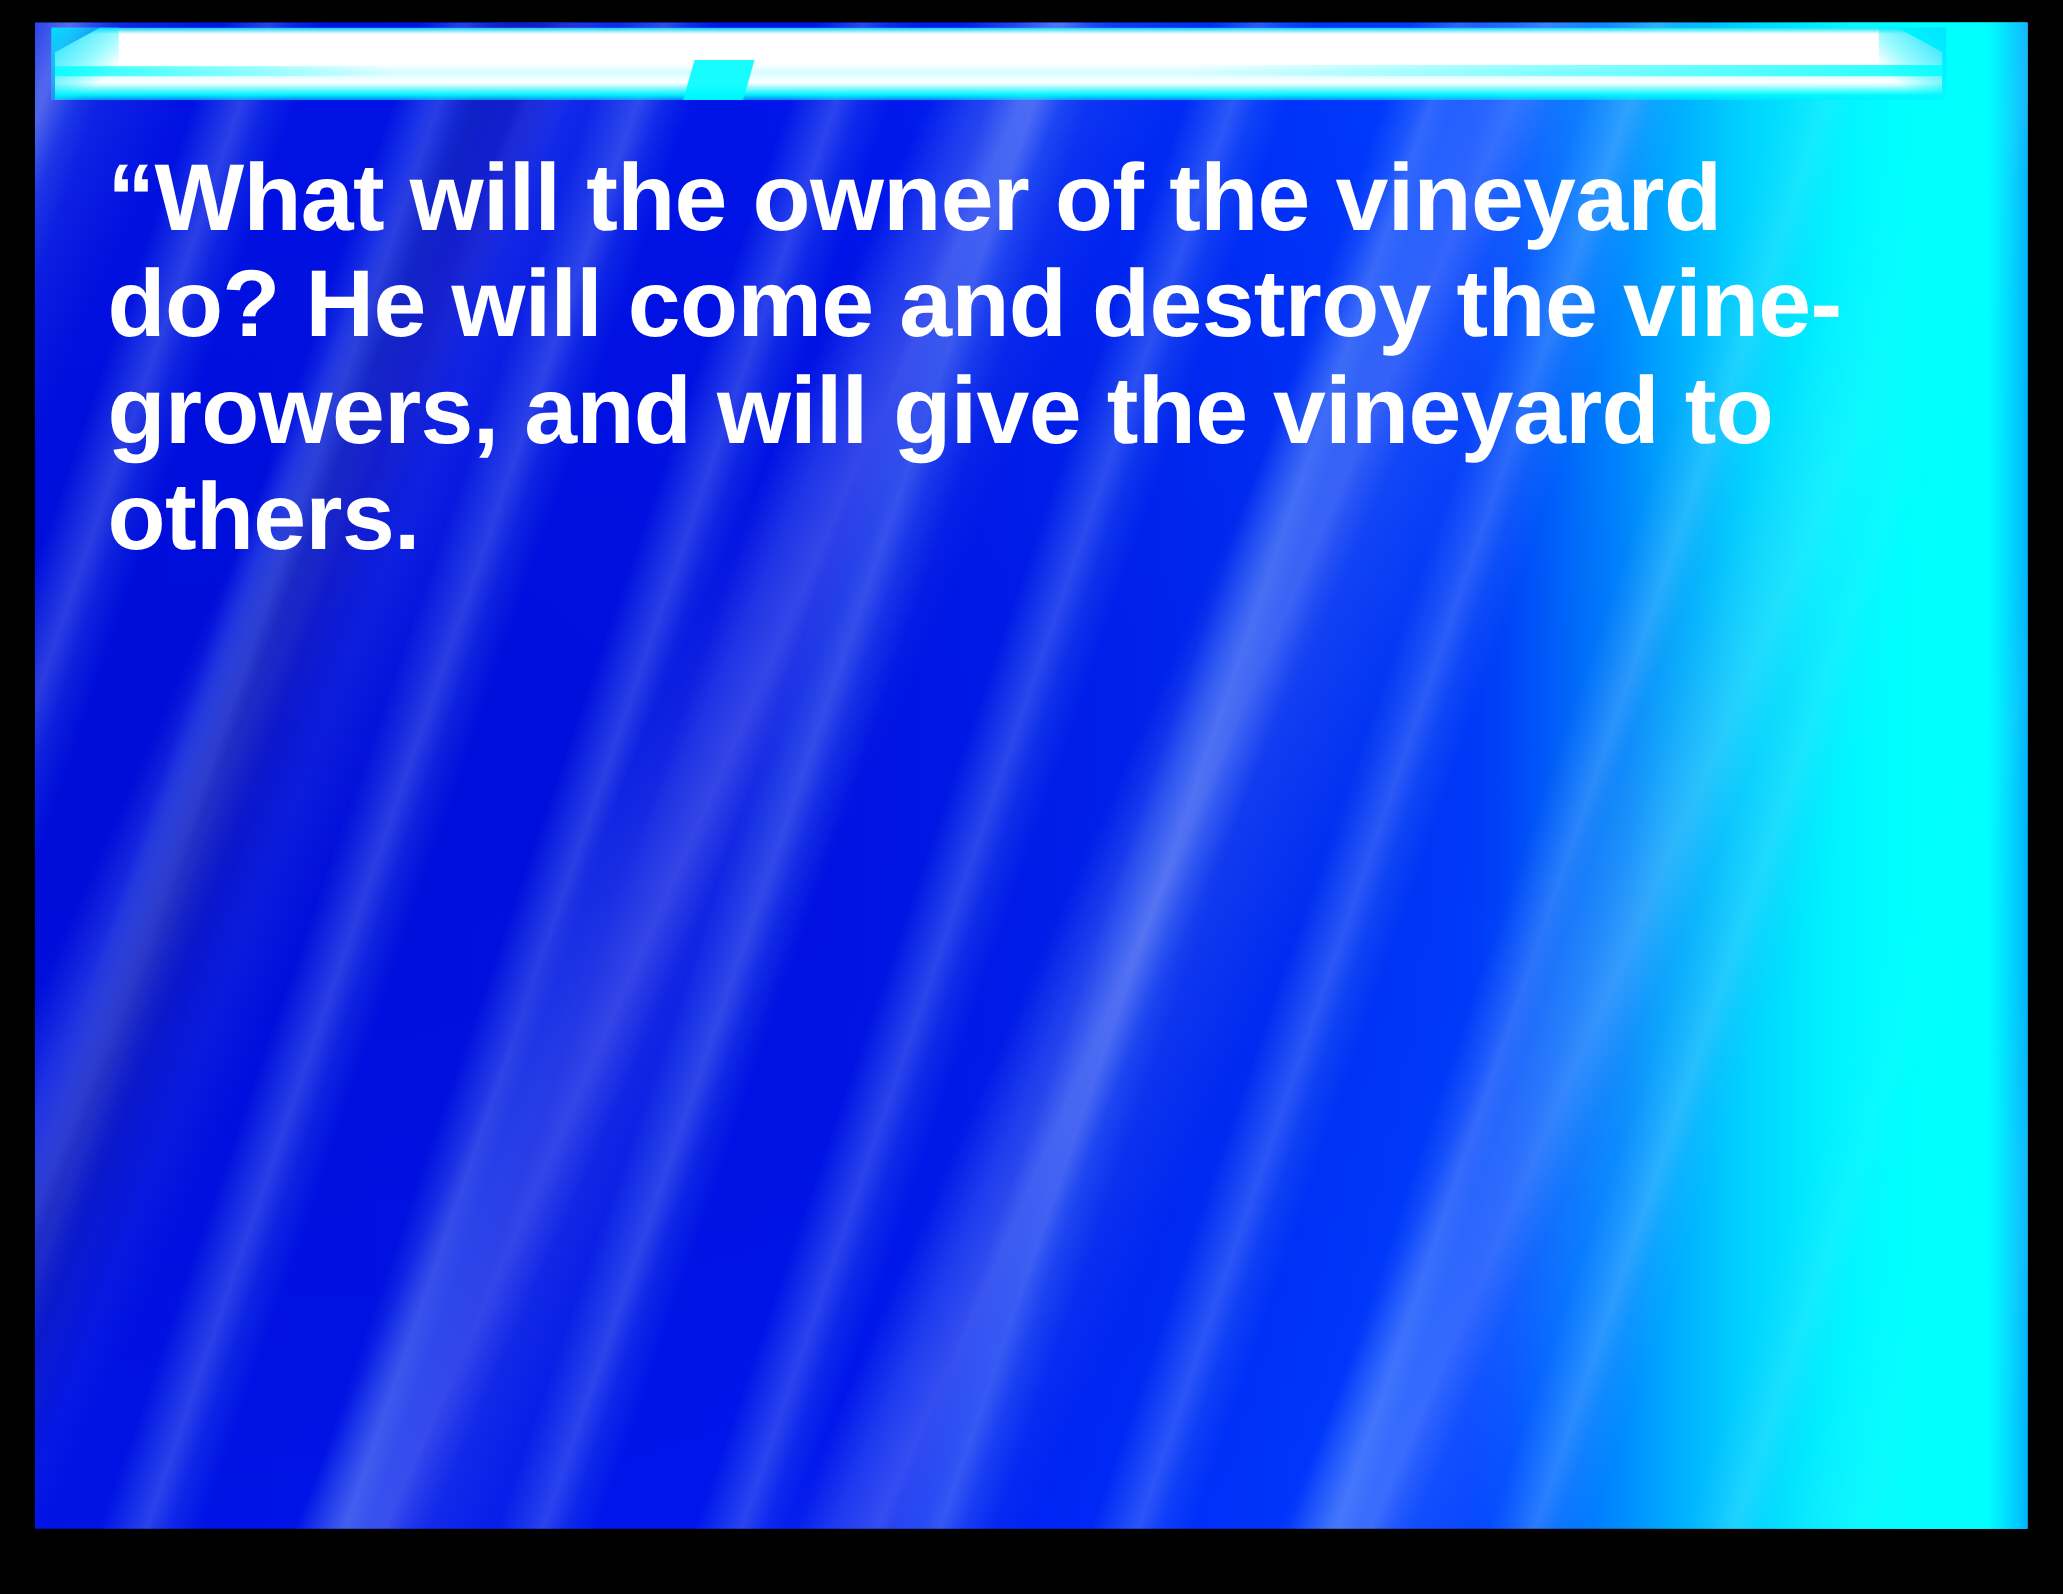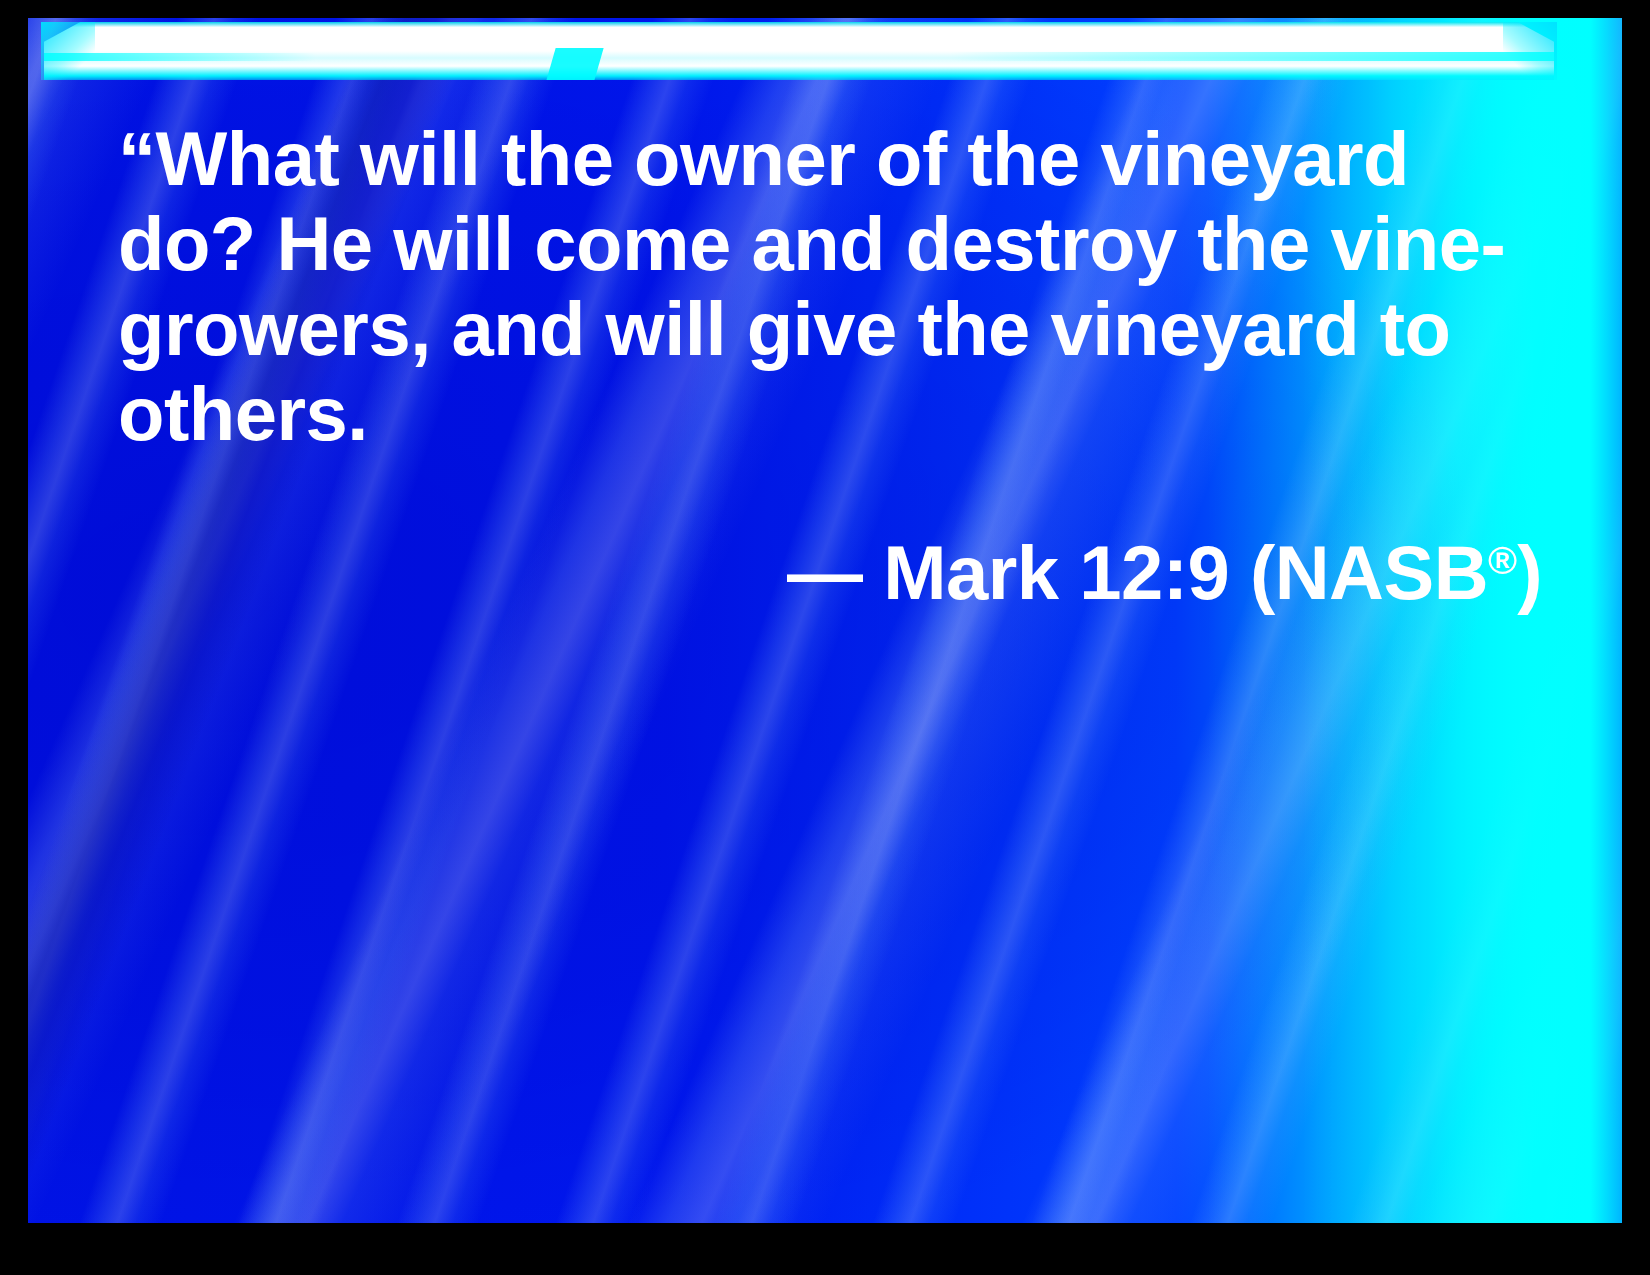--- a/index.html
+++ b/index.html
@@ -182,21 +182,20 @@
     background: linear-gradient(225deg, rgba(0,225,255,0.95) 0%, rgba(0,245,255,0.35) 55%, rgba(0,255,255,0) 75%);
   }
 
   
   #verse-block {
     position: absolute;
     left: 86px;
     top: 116px;
     width: 1430px;
     z-index: 10;
-    margin-left: 32px;
   }
   #verse-text {
     color: #ffffff;
     font-family: "Liberation Sans Narrow", "Liberation Sans", "DejaVu Sans Condensed", "DejaVu Sans", sans-serif;
     font-weight: bold;
     font-size: 76px;
     line-height: 85px;
     letter-spacing: -0.5px;
     white-space: pre-line;
     margin: 0;
@@ -235,16 +234,15 @@
     <div class="bar"></div>
     <div class="chamfer-l"></div>
     <div class="chamfer-r"></div>
     <div class="cyan-streak-l"></div>
     <div class="cyan-streak-r"></div>
     <div class="notch"></div>
   </div>
 
   <div id="verse-block">
     <p id="verse-text">“What will the owner of the vineyard do? He will come and destroy the vine-growers, and will give the vineyard to others.</p>
-    <p id="attribution"><span>—</span><span> </span><span>Mark 12:9</span><span> </span><span>(NASB</span><span class="reg">®</span><span>)</span></p>
   </div>
 
 </div>
 
 </body></html>

